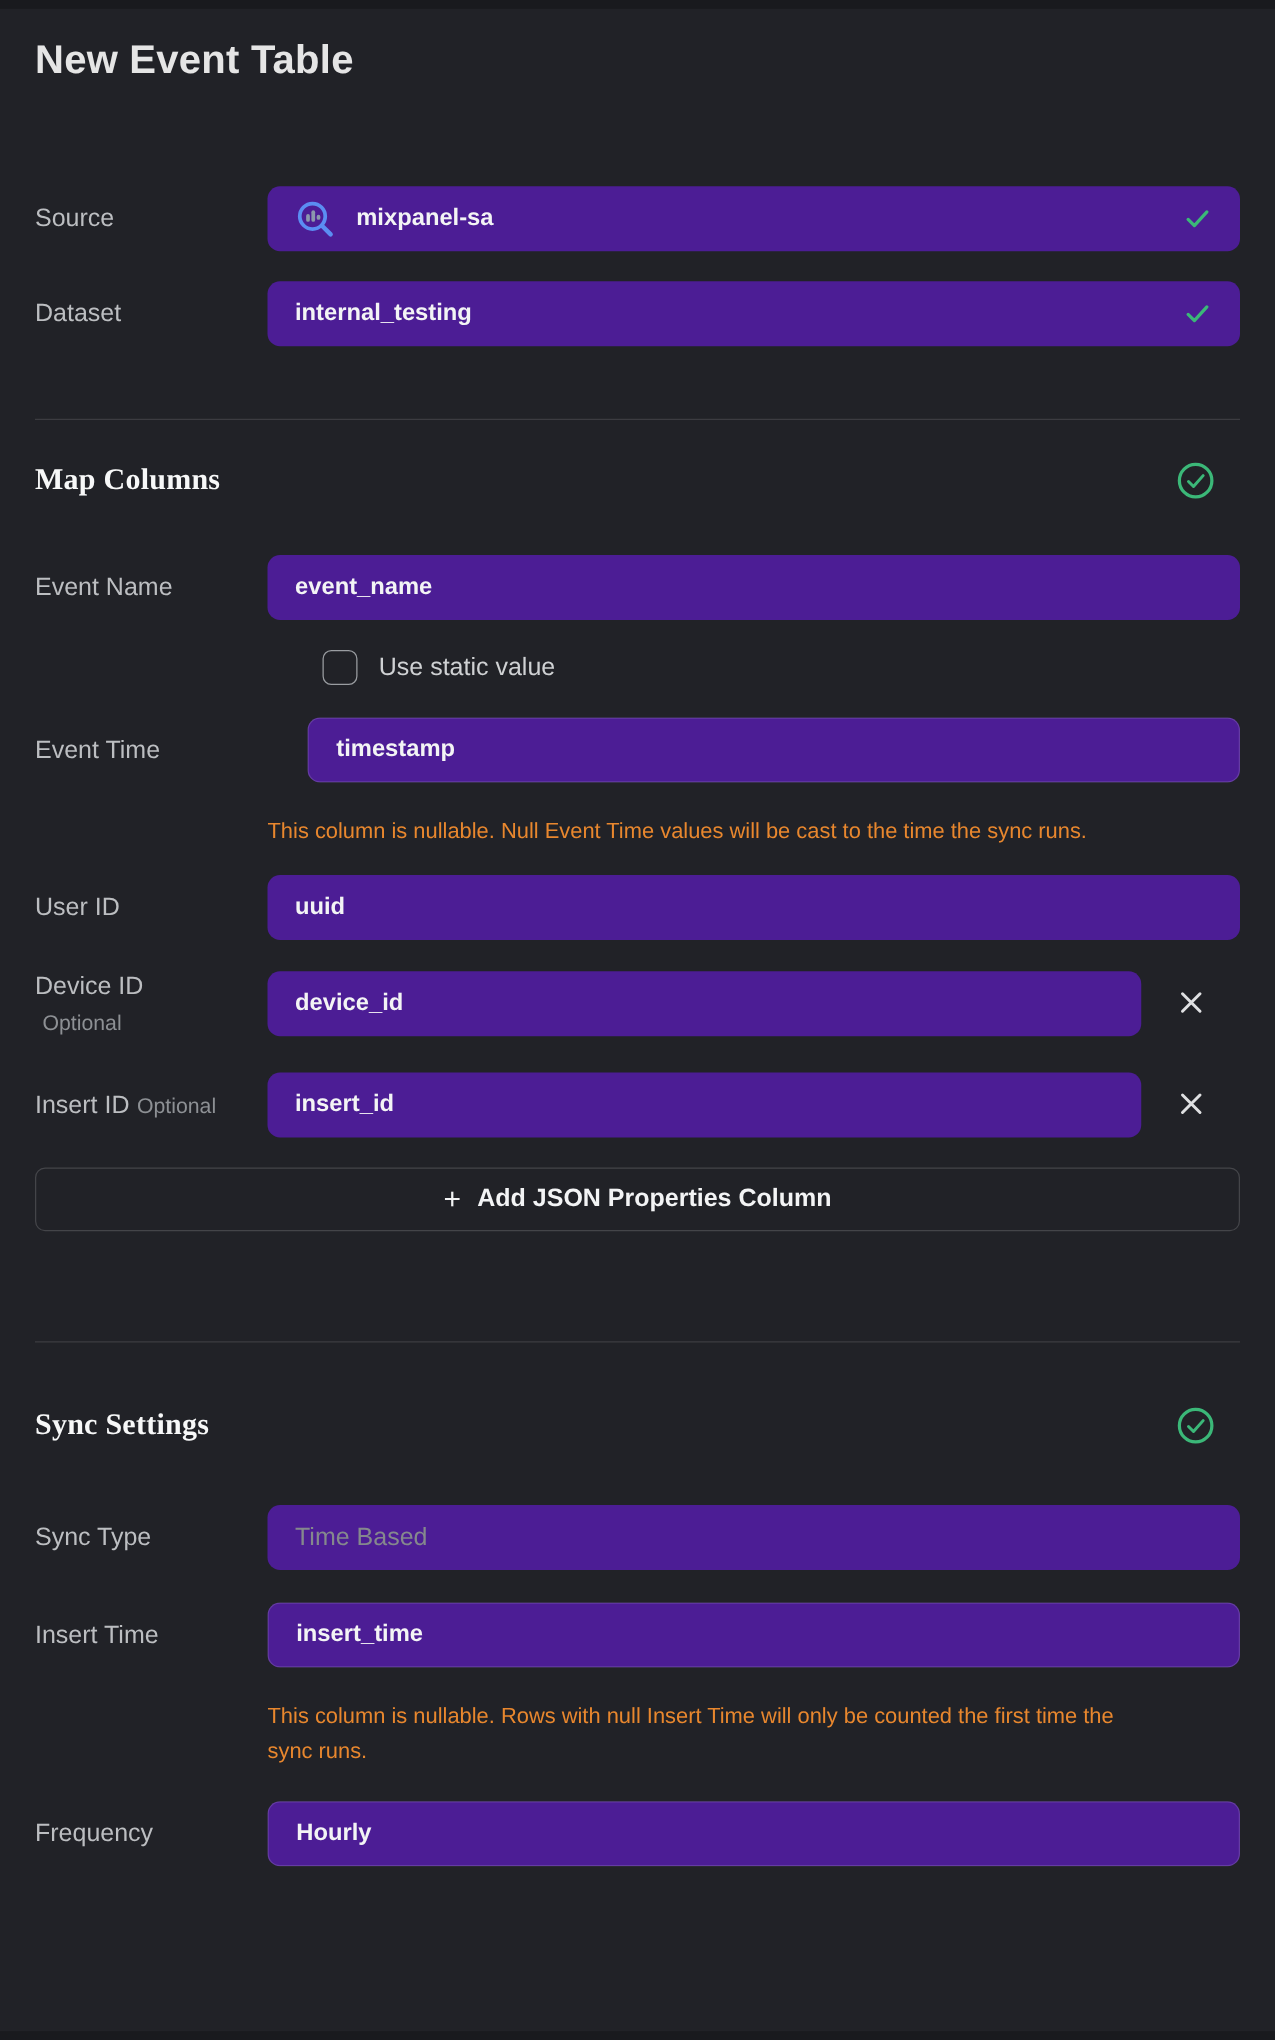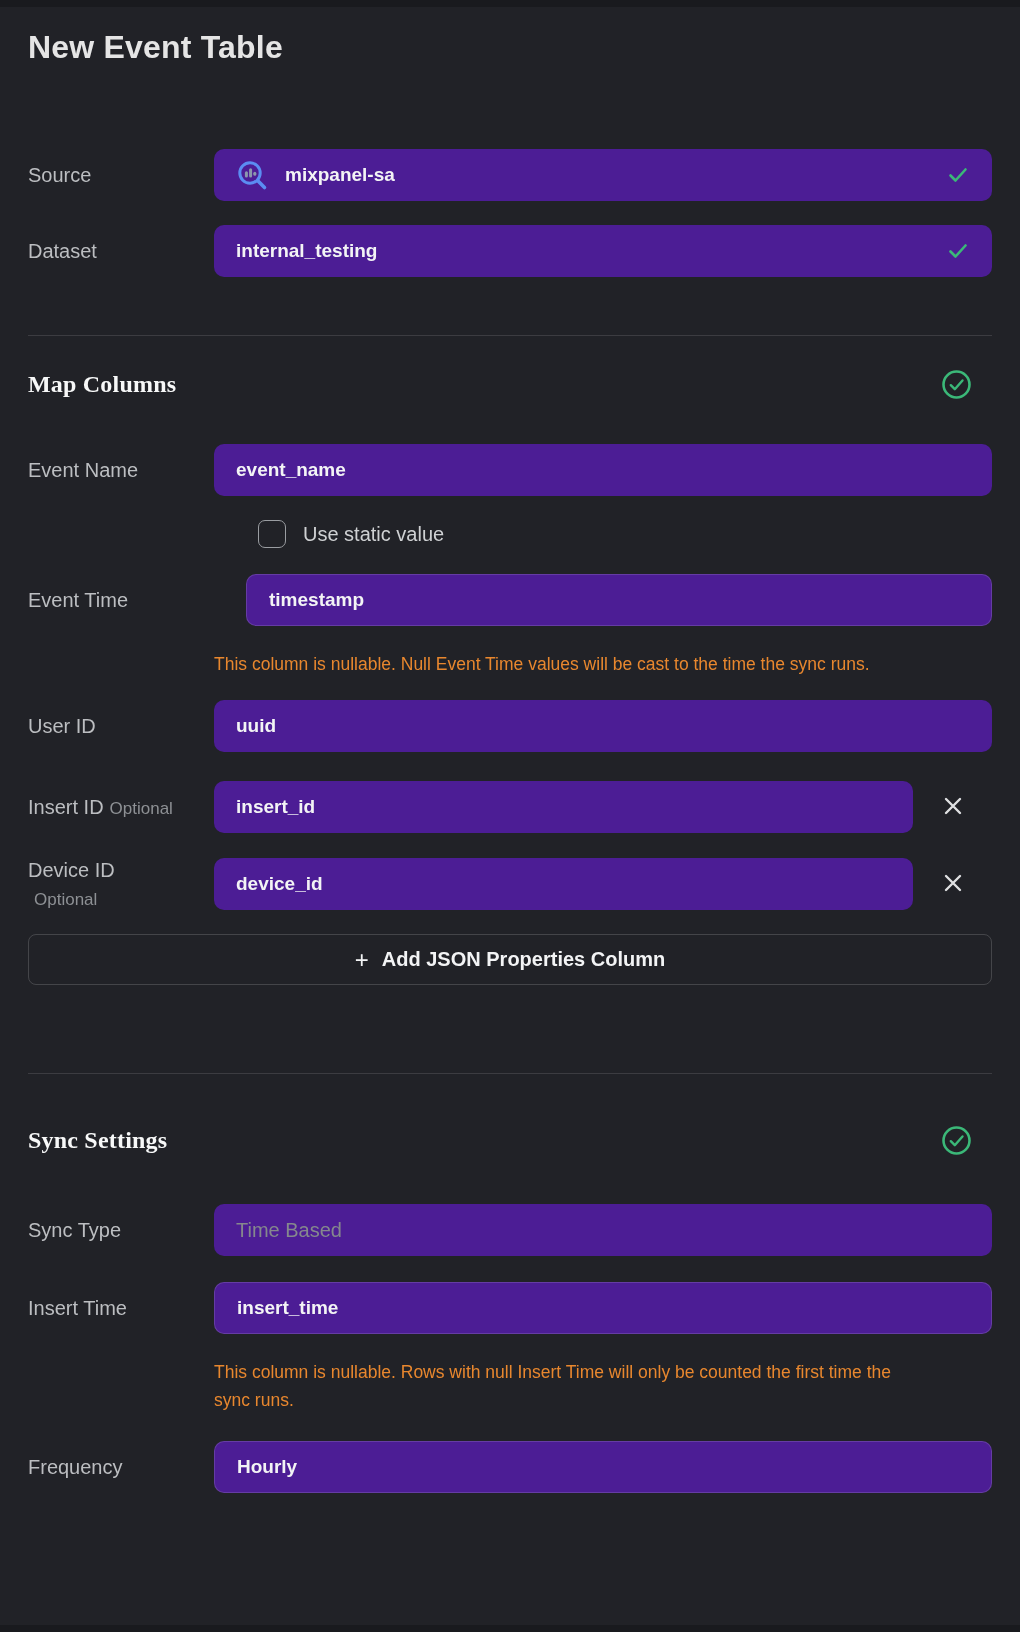--- a/index.html
+++ b/index.html
@@ -224,43 +224,43 @@
 
     <div class="warning">This column is nullable. Null Event Time values will be cast to the time the sync runs.</div>
 
     <div class="field-row row-user-id">
       <div class="flabel">User ID</div>
       <div class="finput">
         <span class="fvalue">uuid</span>
       </div>
     </div>
 
-    <div class="field-row row-insert-id">
+    <div class="field-row row-device-id">
       <div class="flabel">
-        <span>Insert ID</span><span class="optional-inline">Optional</span>
+        <span>Device ID</span>
+        <span class="optional-block">Optional</span>
       </div>
       <div class="finput short">
-        <span class="fvalue">insert_id</span>
+        <span class="fvalue">device_id</span>
       </div>
       <button class="remove-btn">
         <span>
           <svg width="26" height="26" viewBox="0 0 26 26">
               <use href="#g-close"></use>
             </svg>
         </span>
       </button>
     </div>
 
-    <div class="field-row row-device-id">
+    <div class="field-row row-insert-id">
       <div class="flabel">
-        <span>Device ID</span>
-        <span class="optional-block">Optional</span>
+        <span>Insert ID</span><span class="optional-inline">Optional</span>
       </div>
       <div class="finput short">
-        <span class="fvalue">device_id</span>
+        <span class="fvalue">insert_id</span>
       </div>
       <button class="remove-btn">
         <span>
           <svg width="26" height="26" viewBox="0 0 26 26">
               <use href="#g-close"></use>
             </svg>
         </span>
       </button>
     </div>
 

